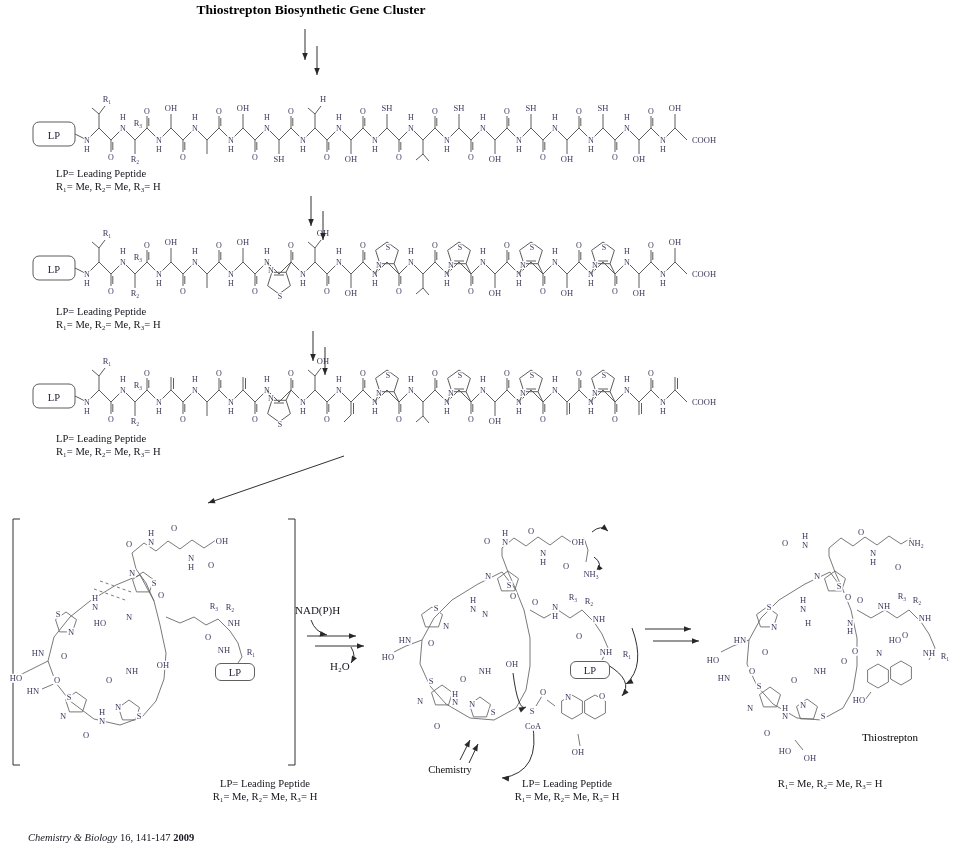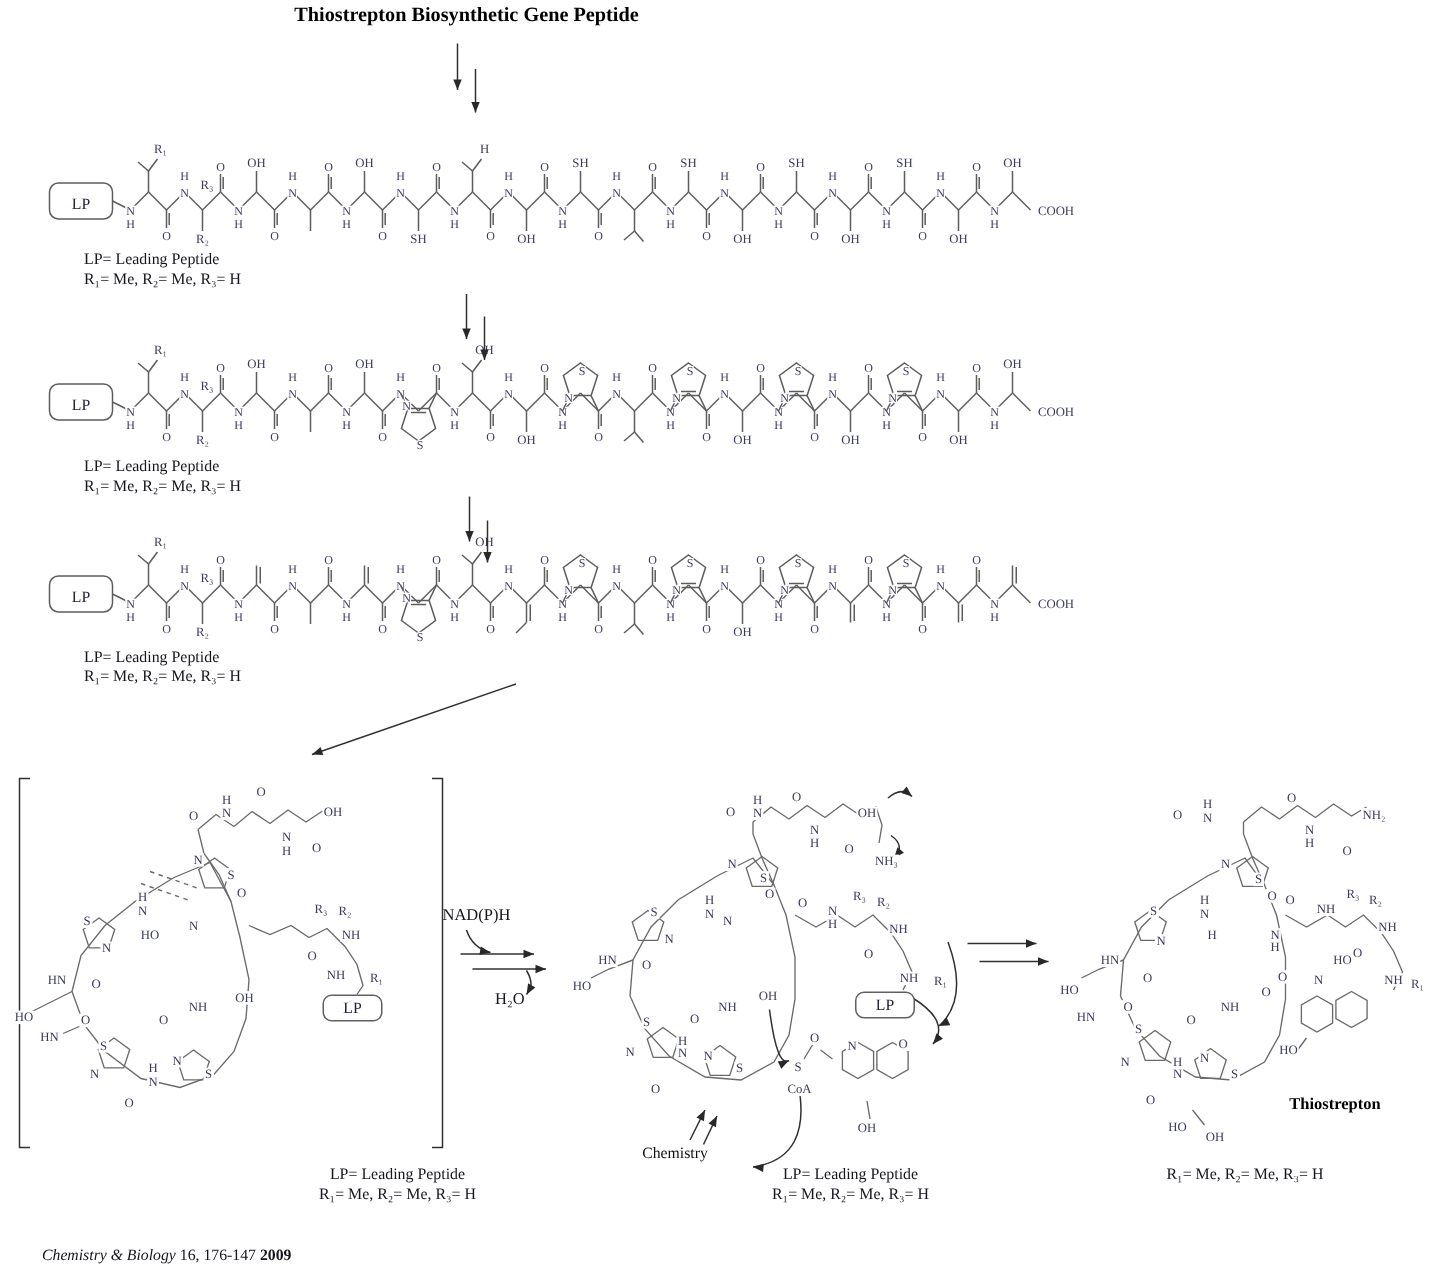--- a/index.html
+++ b/index.html
@@ -8,36 +8,36 @@
 .abs{position:absolute}
 .title{font-weight:bold;font-size:13.5px;color:#000;text-align:center;white-space:nowrap}
 .legend{font-size:10.6px;color:#15151d;line-height:12.5px;white-space:nowrap}
 .legend.center{text-align:center}
 .rxn{font-size:11px;color:#15151d;white-space:nowrap}
 .citation{font-size:10.5px;color:#15151d;white-space:nowrap}
 .citation .j{font-style:italic}
 .citation .y{font-weight:bold}
 .mlabel{position:absolute;transform:translate(-50%,-50%);font-size:8.5px;line-height:1;color:#3a3a5e;background:#fff;padding:0 1px;white-space:nowrap;z-index:2}
 .mword{font-size:10.5px;color:#101010}
-.mbold{font-size:11px;font-weight:bold;color:#000}
+.mbold{font-size:11px;font-weight:normal;color:#000}
 .lpbox{position:absolute;width:40px;height:18px;border:1.3px solid #606060;border-radius:6px;font-size:10.5px;color:#23233a;display:flex;align-items:center;justify-content:center;background:#fff;z-index:3}
 .macro{position:absolute}
 .macro svg{position:absolute;left:0;top:0;z-index:1}
 svg text{paint-order:stroke;stroke:#fff;stroke-width:1.8px;fill:#3a3a5e;font-family:"Liberation Serif",serif}
 svg text.lp{fill:#23233a;font-size:10.5px}
 svg .ln{stroke:#5c5c5c;stroke-width:1;fill:none}
 svg .aln{stroke:#303030;stroke-width:1;fill:none}
 svg .sk{stroke:#6a6a6a;stroke-width:.9;fill:none}
 </style>
 </head>
 <body>
 
 <div class="page">
 
-  <div class="abs title" style="left:180px;top:2px;width:262px">Thiostrepton Biosynthetic Gene Peptide</div>
+  <div class="abs title" style="left:180px;top:2px;width:262px">Thiostrepton Biosynthetic Gene Cluster</div>
 
   <svg class="abs" style="left:25px;top:82px" width="720" height="112">
       <rect x="8" y="40" width="42" height="24" rx="6" class="ln"></rect>
       <text x="29" y="57" text-anchor="middle" font-size="10.5" class="lp">LP</text>
       <line x1="50" y1="52" x2="62" y2="58" class="ln"></line>
       <line x1="62" y1="58" x2="74" y2="46" class="ln"></line>
       <line x1="74" y1="46" x2="86" y2="58" class="ln"></line>
       <text x="62" y="61" text-anchor="middle" font-size="8">N</text>
       <text x="62" y="70" text-anchor="middle" font-size="8">H</text>
       <line x1="86" y1="58" x2="98" y2="46" class="ln"></line>
@@ -859,15 +859,15 @@
       <polygon points="0,0 -7,-2.8 -7,2.8" fill="#282828" transform="translate(691,629) rotate(0)"></polygon>
       <line x1="653" y1="641" x2="699" y2="641" class="aln"></line>
       <polygon points="0,0 -7,-2.8 -7,2.8" fill="#282828" transform="translate(699,641) rotate(0)"></polygon>
       <path d="M311,620 Q315,632 327,635" class="aln" stroke-width=".9"></path>
       <polygon points="0,0 -7,-2.8 -7,2.8" fill="#282828" transform="translate(327,635) rotate(10)"></polygon>
       <path d="M351,647 Q357,657 351,663" class="aln" stroke-width=".9"></path>
       <polygon points="0,0 -7,-2.8 -7,2.8" fill="#282828" transform="translate(351,663) rotate(120)"></polygon>
     </svg>
 
   <div class="abs citation" style="left:28px;top:832px">
-    <span class="j">Chemistry &amp; Biology</span><span> 16, 176-147 </span><span class="y">2009</span>
+    <span class="j">Chemistry &amp; Biology</span><span> 16, 141-147 </span><span class="y">2009</span>
   </div>
 </div>
 
 </body></html>

